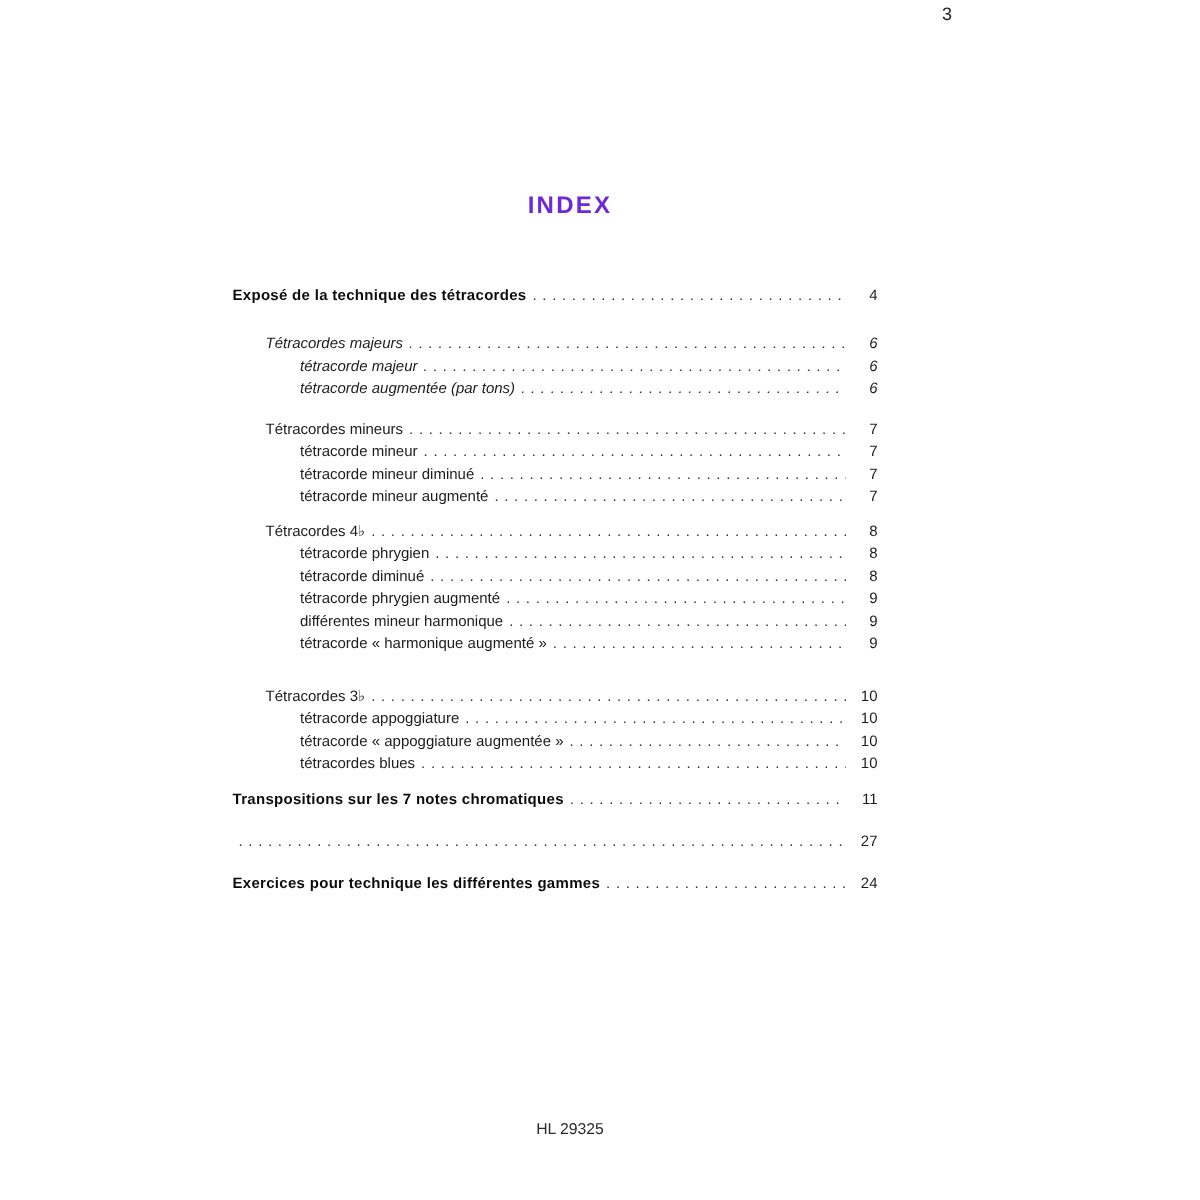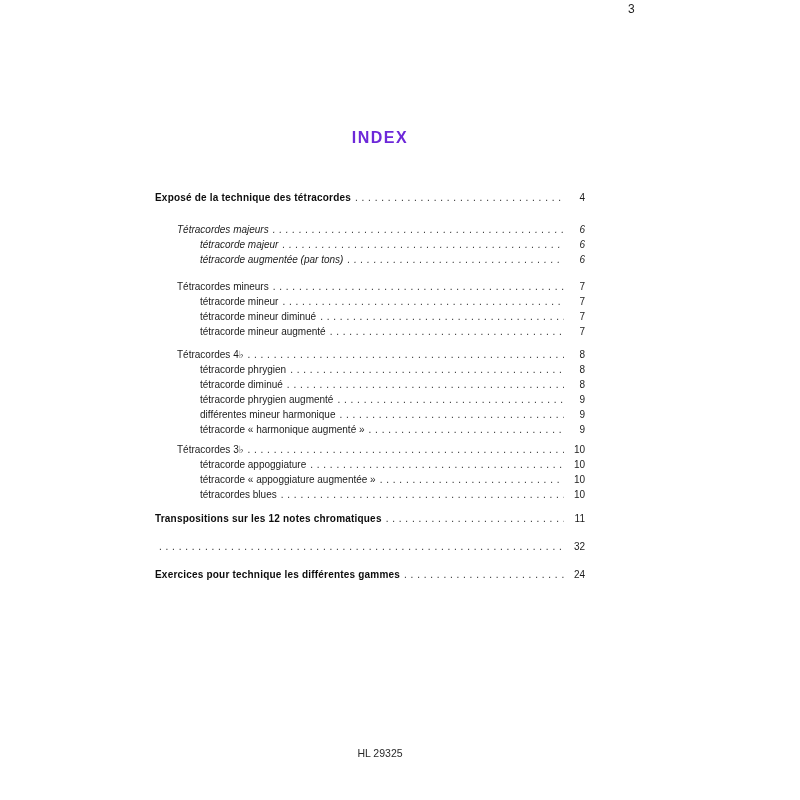--- a/index.html
+++ b/index.html
@@ -40,21 +40,21 @@
     top: 190px;
     left: 155px;
     width: 430px;
     font-size: 10px;
   }
   .toc-section { margin-top: 13px; }
   .toc-section:nth-child(1) { margin-top: 0; }
   .toc-section:nth-child(2) { margin-top: 17px; font-style: italic; }
   .toc-section:nth-child(3) { margin-top: 12px; }
   .toc-section:nth-child(4) { margin-top: 8px; }
-  .toc-section:nth-child(5) { margin-top: 5px; }
+  .toc-section:nth-child(5) { margin-top: 20px; }
   .toc-section:nth-child(6) { margin-top: 9px; }
   .toc-row {
     display: flex;
     align-items: baseline;
     line-height: 15px;
     white-space: nowrap;
   }
   .toc-row.level-1 { padding-left: 22px; }
   .toc-row.level-2 { padding-left: 45px; }
   .toc-row.bold .toc-label {
@@ -192,29 +192,29 @@
           <span class="toc-page">10</span>
         </div>
         <div class="toc-row level-2">
           <span class="toc-label">tétracordes blues</span>
           <span class="dot-leader"></span>
           <span class="toc-page">10</span>
         </div>
       </div>
       <div class="toc-section">
         <div class="toc-row level-0 bold">
-          <span class="toc-label">Transpositions sur les 12 notes chromatiques</span>
+          <span class="toc-label">Transpositions sur les 7 notes chromatiques</span>
           <span class="dot-leader"></span>
           <span class="toc-page">11</span>
         </div>
       </div>
       <div class="toc-section">
         <div class="toc-row level-0 bold">
           <span class="dot-leader"></span>
-          <span class="toc-page">32</span>
+          <span class="toc-page">27</span>
         </div>
       </div>
       <div class="toc-section">
         <div class="toc-row level-0 bold">
           <span class="toc-label">Exercices pour technique les différentes gammes</span>
           <span class="dot-leader"></span>
           <span class="toc-page">24</span>
         </div>
       </div>
     </div>

